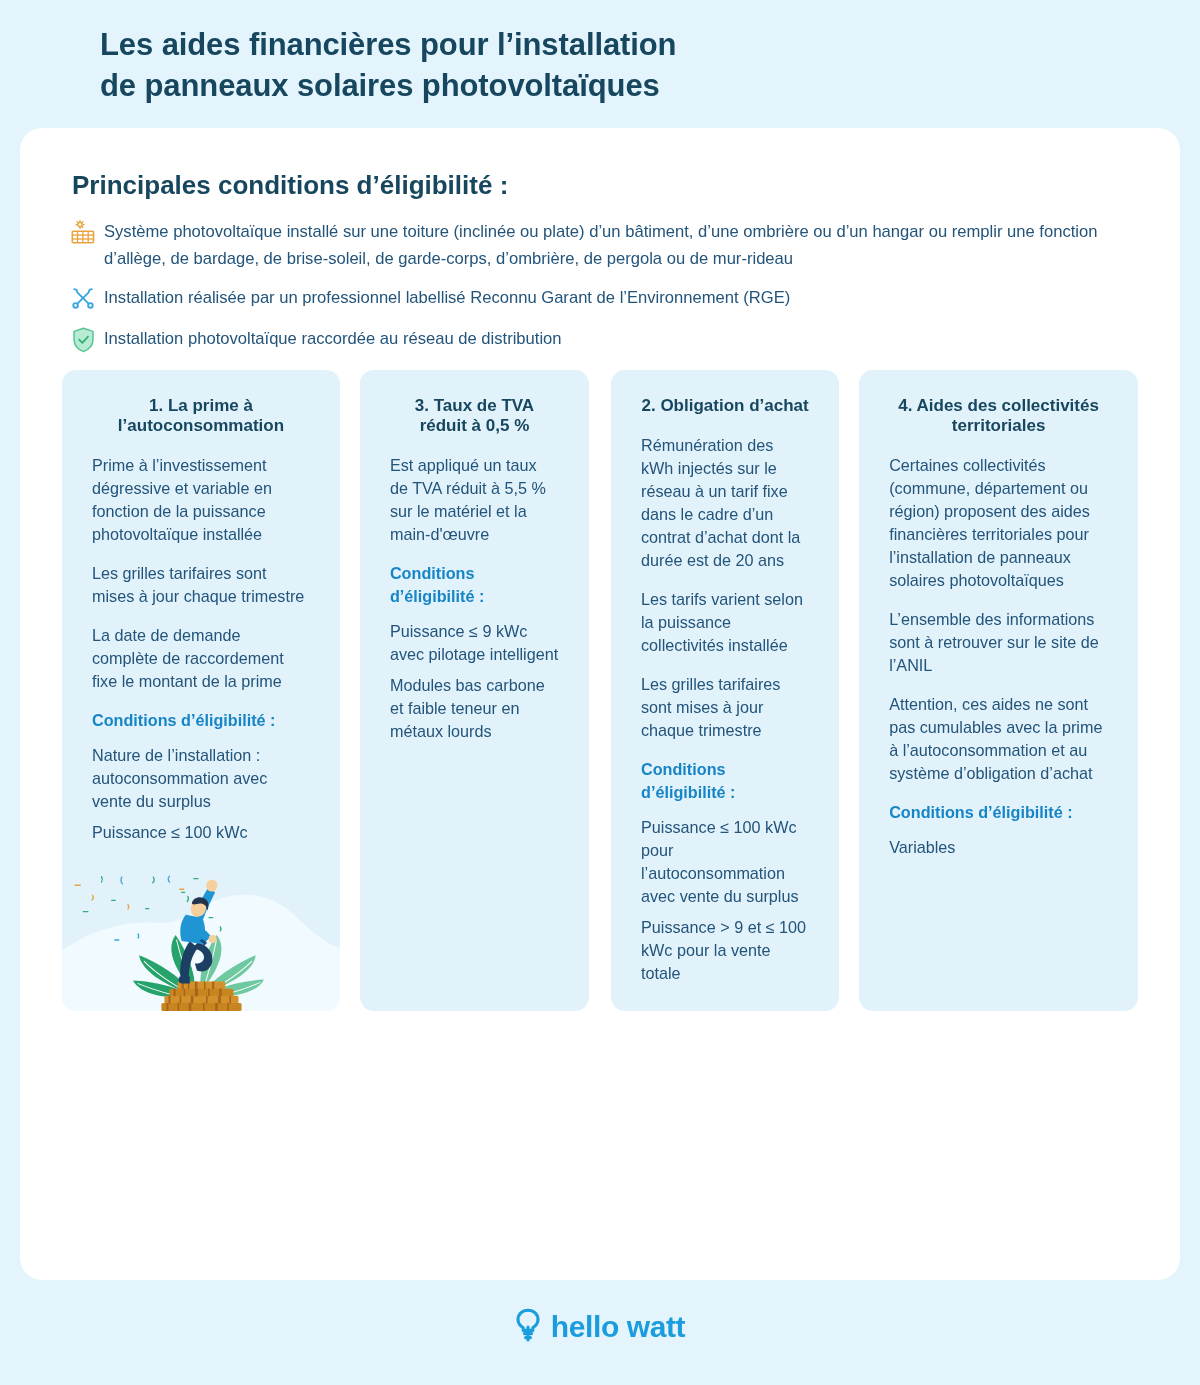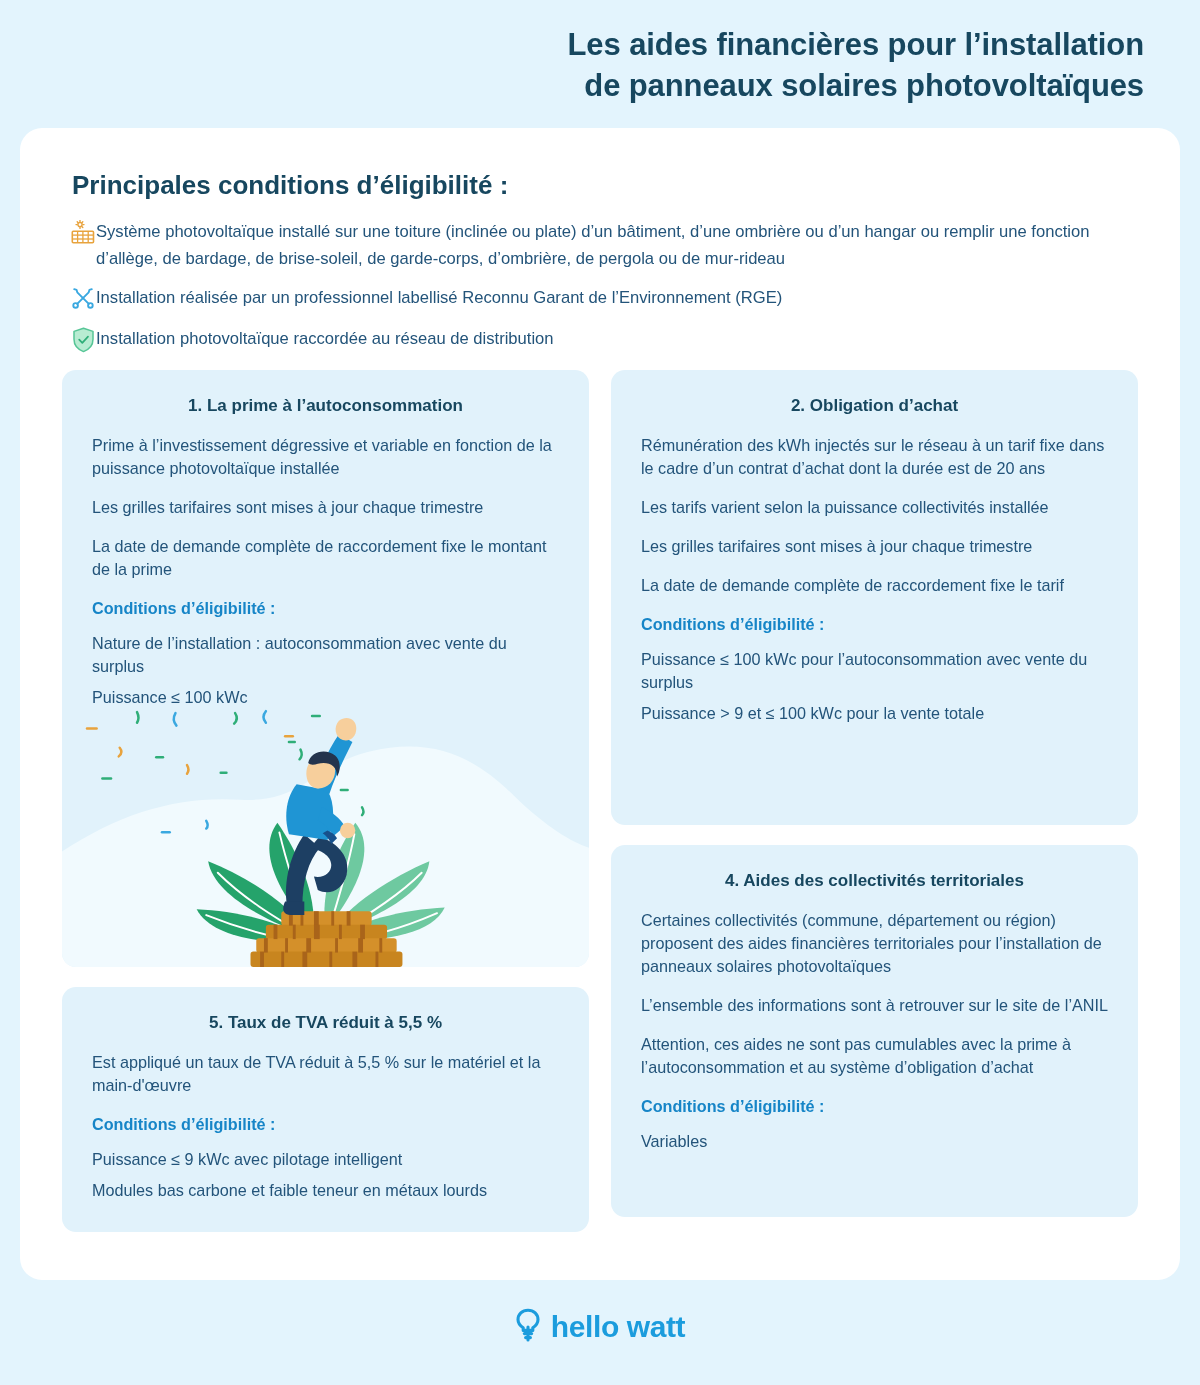--- a/index.html
+++ b/index.html
@@ -12,22 +12,22 @@
 
   body {
     background: #e3f4fd;
     font-family: "Liberation Sans", "DejaVu Sans", sans-serif;
     color: #1b4a68;
     -webkit-font-smoothing: antialiased;
   }
 
   
   .page-header {
-    padding: 24px 56px 22px;
-    text-align: right;
+    padding: 24px 100px 22px;
+    text-align: left;
   }
   .page-title {
     font-size: 31px;
     line-height: 1.33;
     font-weight: bold;
     color: #17475f;
     letter-spacing: -0.1px;
   }
   .page-title .line { display: block; }
 
@@ -46,21 +46,21 @@
     font-weight: bold;
     color: #17475f;
     margin: 10px 0 18px 30px;
   }
 
   
   .elig-list { margin: 0 0 16px 28px; }
   .elig-item {
     display: flex;
     align-items: flex-start;
-    gap: 0;
+    gap: 8px;
     margin-bottom: 13px;
   }
   .elig-icon {
     width: 26px;
     min-width: 26px;
     height: 28px;
     display: flex;
     align-items: flex-start;
     justify-content: center;
     padding-top: 1px;
@@ -72,21 +72,21 @@
     max-width: 1020px;
   }
 
   
   .grid {
     position: relative;
     display: flex;
     gap: 22px;
     padding: 0 20px;
   }
-  .col { display: flex; flex-direction: column; gap: 20px; }
+  .col { display: flex; flex-direction: row; gap: 20px; }
   .col-left  { width: 548px; }
   .col-right { width: 548px; }
 
   .card {
     background: #e1f2fb;
     border-radius: 14px;
     padding: 26px 30px 26px 30px;
     position: relative;
     overflow: hidden;
   }
@@ -324,37 +324,36 @@
 
             <path d="M262 52 C 272 48, 284 54, 284 66 C 284 78, 274 86, 264 84 C 254 82, 252 68, 256 60 Z" fill="#f7cf9c"></path>
             <path d="M256 58 C 258 46, 274 42, 284 50 C 290 55, 290 66, 286 72 C 286 62, 280 58, 272 58 C 266 58, 260 62, 256 58 Z" fill="#23344d"></path>
 
             <path d="M276 128 C 280 130, 284 132, 286 136 L280 142 C 278 137, 274 133, 271 131 Z" fill="#17518c"></path>
           </svg>
         </div>
       </div>
 
       <div class="card card-3">
-        <div class="card-title">5. Taux de TVA réduit à 5,5 %</div>
+        <div class="card-title">3. Taux de TVA réduit à 0,5 %</div>
         <p>Est appliqué un taux de TVA réduit à 5,5 % sur le matériel et la main-d'œuvre</p>
         <p class="cond">Conditions d’éligibilité :</p>
         <p class="tight">Puissance ≤ 9 kWc avec pilotage intelligent</p>
         <p>Modules bas carbone et faible teneur en métaux lourds</p>
       </div>
 
     </div>
 
     <div class="col col-right">
 
       <div class="card card-2">
         <div class="card-title">2. Obligation d’achat</div>
         <p>Rémunération des kWh injectés sur le réseau à un tarif fixe dans le cadre d’un contrat d’achat dont la durée est de 20 ans</p>
         <p>Les tarifs varient selon la puissance collectivités installée</p>
         <p>Les grilles tarifaires sont mises à jour chaque trimestre</p>
-        <p>La date de demande complète de raccordement fixe le tarif</p>
         <p class="cond">Conditions d’éligibilité :</p>
         <p class="tight">Puissance  ≤ 100 kWc pour l’autoconsommation avec vente du surplus</p>
         <p>Puissance  &gt; 9 et ≤ 100 kWc pour la vente totale</p>
       </div>
 
       <div class="card card-4">
         <div class="card-title">4. Aides des collectivités territoriales</div>
         <p>Certaines collectivités (commune, département ou région) proposent des aides financières territoriales pour l’installation de panneaux solaires photovoltaïques</p>
         <p>L’ensemble des informations sont à retrouver sur le site de l’ANIL</p>
         <p>Attention, ces aides ne sont pas cumulables avec la prime à l’autoconsommation et au système d’obligation d’achat</p>

